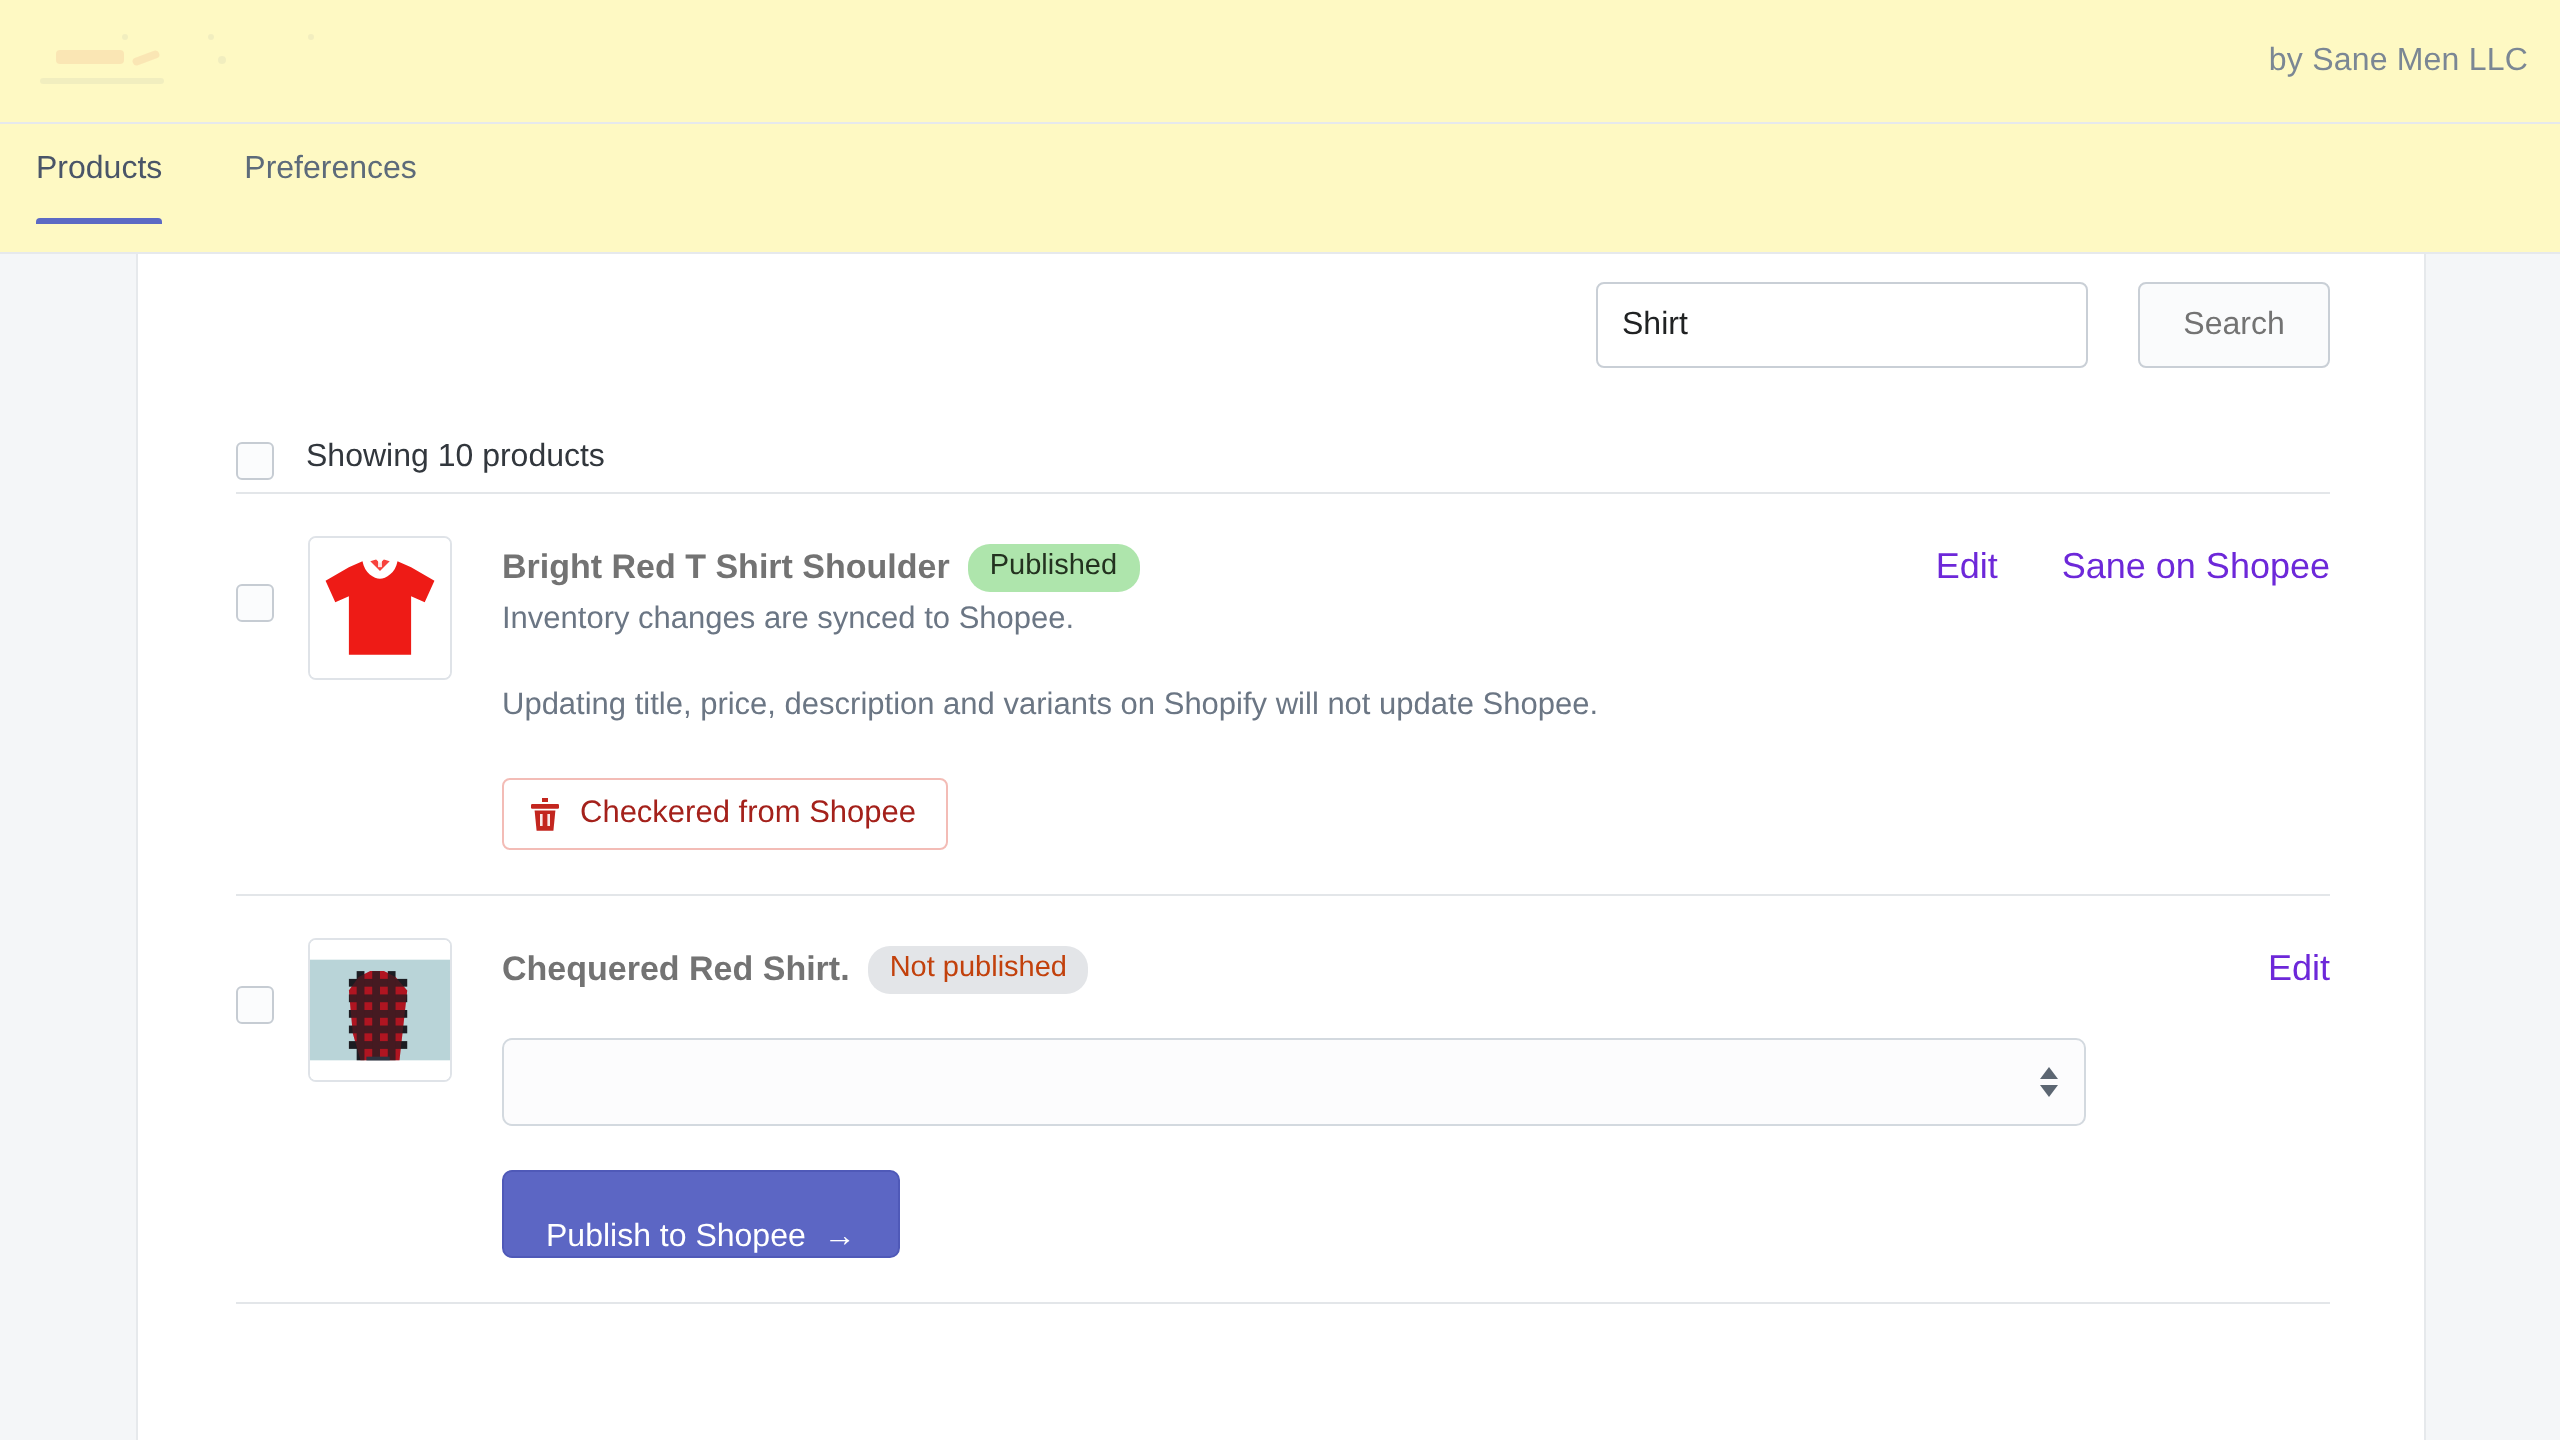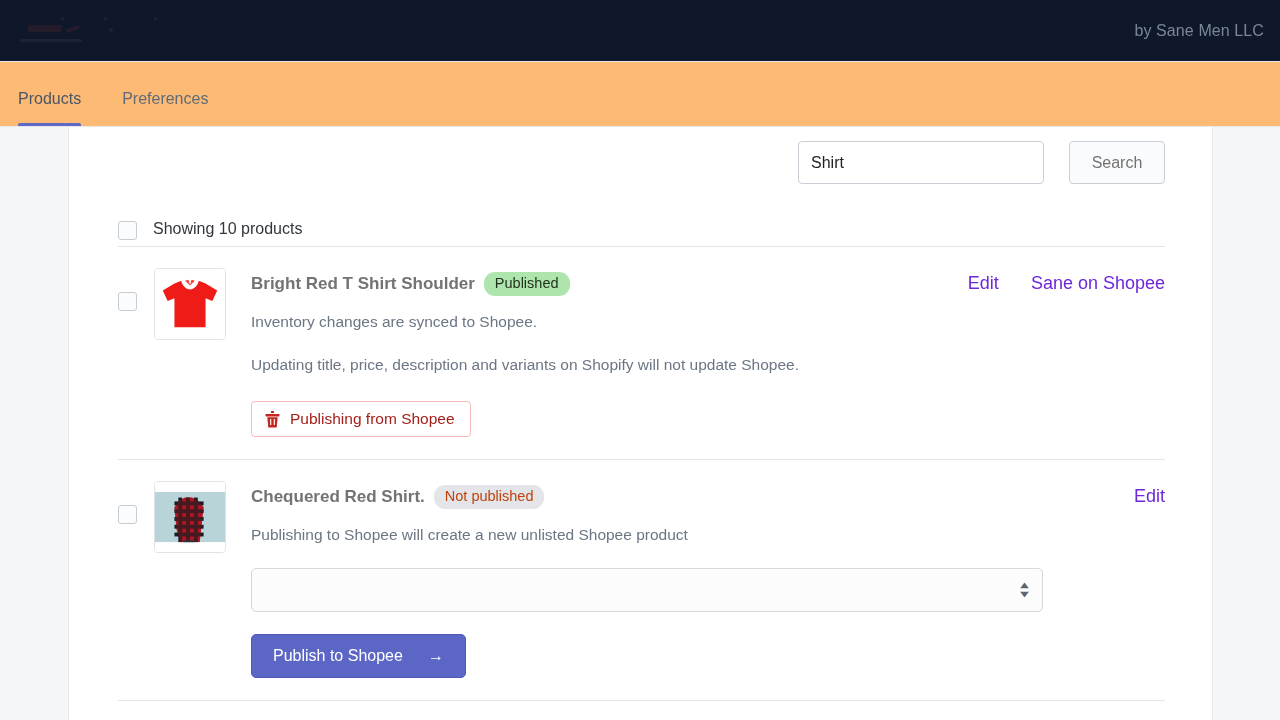--- a/index.html
+++ b/index.html
@@ -10,21 +10,21 @@
     overflow: hidden;
     background: #f4f6f8;
     font-family: "Liberation Sans", sans-serif;
     -webkit-font-smoothing: antialiased;
   }
 
   
   .topbar {
     position: relative;
     height: 62px;
-    background: #0f172a;
+    background: #fef9c3;
     border-bottom: 1px solid #e6e9ec;
     display: flex;
     align-items: center;
     justify-content: space-between;
     padding: 0 14px 0 16px;
   }
   .brand-logo {
     width: 180px; height: 40px;
     position: relative;
     opacity: 0.10;
@@ -43,24 +43,24 @@
   .by-line {
     font-size: 16px;
     color: #7b8794;
     letter-spacing: .1px;
     padding-right: 2px;
   }
 
   
   .tabbar {
     height: 65px;
-    background: #fdba74;
+    background: #fef9c3;
     border-bottom: 1px solid #e6e9ec;
     display: flex;
-    align-items: flex-end;
+    align-items: center;
     padding-left: 18px;
     gap: 0;
   }
   .tab {
     position: relative;
     font-size: 16px;
     color: #5d6b7a;
     padding: 0 0 18px 0;
     margin-right: 41px;
     cursor: pointer;
@@ -196,21 +196,21 @@
     white-space: nowrap;
     line-height: 1.15;
   }
   .badge.published   { background: #aee5ac; color: #23321f; }
   .badge.unpublished { background: #e3e5e8; color: #c2410c; }
 
   .pdesc {
     font-size: 15.5px;
     color: #6b7684;
     line-height: 25px;
-    margin-top: 12px;
+    margin-top: 0;
     max-width: 580px;
   }
   .pdesc.tight { margin-top: 18px; }
 
   .actions {
     display: flex;
     align-items: flex-start;
     gap: 32px;
     margin-top: 4px;
     flex: none;
@@ -272,22 +272,22 @@
     height: 44px;
     background: #5c66c4;
     border: 1px solid #4f59b8;
     border-radius: 5px;
     color: #ffffff;
     font-size: 16px;
     padding: 0 21px;
     cursor: pointer;
     font-family: "Liberation Sans", sans-serif;
     display: inline-flex;
-    align-items: center;
-    gap: 25px;
+    align-items: flex-end;
+    gap: 9px;
   }
 
   
   .prow.partial { padding-top: 20px; padding-bottom: 0; border-bottom: none; }
 </style>
 </head>
 <body>
 
 <div class="topbar">
   <div class="brand-logo">
@@ -348,21 +348,21 @@
         <div class="pdesc tight">Updating title, price, description and variants on Shopify will not update Shopee.</div>
 
         <button class="btn-disconnect">
           <svg width="15" height="17" viewBox="0 0 15 17">
             <rect x="6" y="0" width="3" height="2" fill="#c3261f"></rect>
             <rect x="0.5" y="3" width="14" height="2.4" rx="0.6" fill="#c3261f"></rect>
             <path d="M2.3 6.2 L12.7 6.2 L11.7 16.4 L3.3 16.4 Z" fill="#c3261f"></path>
             <rect x="5" y="8" width="1.3" height="6" fill="#ffffff" opacity="0.9"></rect>
             <rect x="8.7" y="8" width="1.3" height="6" fill="#ffffff" opacity="0.9"></rect>
           </svg>
-          <span>Publishing from Shopee</span>
+          <span>Checkered from Shopee</span>
         </button>
       </div>
 
       <div class="actions">
         <span class="link spacer-edit">Edit</span>
         <span class="link">Sane on Shopee</span>
       </div>
     </div>
 
     <div class="prow">
@@ -388,21 +388,20 @@
           <rect x="0" y="0" width="72" height="10" fill="#ffffff"></rect>
           <rect x="0" y="62" width="72" height="10" fill="#ffffff"></rect>
         </svg>
       </div>
 
       <div class="pbody">
         <div class="ptitle-line">
           <span class="ptitle">Chequered Red Shirt.</span>
           <span class="badge unpublished">Not published</span>
         </div>
-        <div class="pdesc">Publishing to Shopee will create a new unlisted Shopee product</div>
 
         <div class="cat-select">
           <span class="cat-arrows">
             <svg width="9" height="6" viewBox="0 0 9 6">
                 <path d="M4.5 0 L9 6 L0 6 Z" fill="#5c6672"></path>
               </svg>
             <svg width="9" height="6" viewBox="0 0 9 6">
                 <path d="M4.5 6 L0 0 L9 0 Z" fill="#5c6672"></path>
               </svg>
           </span>

